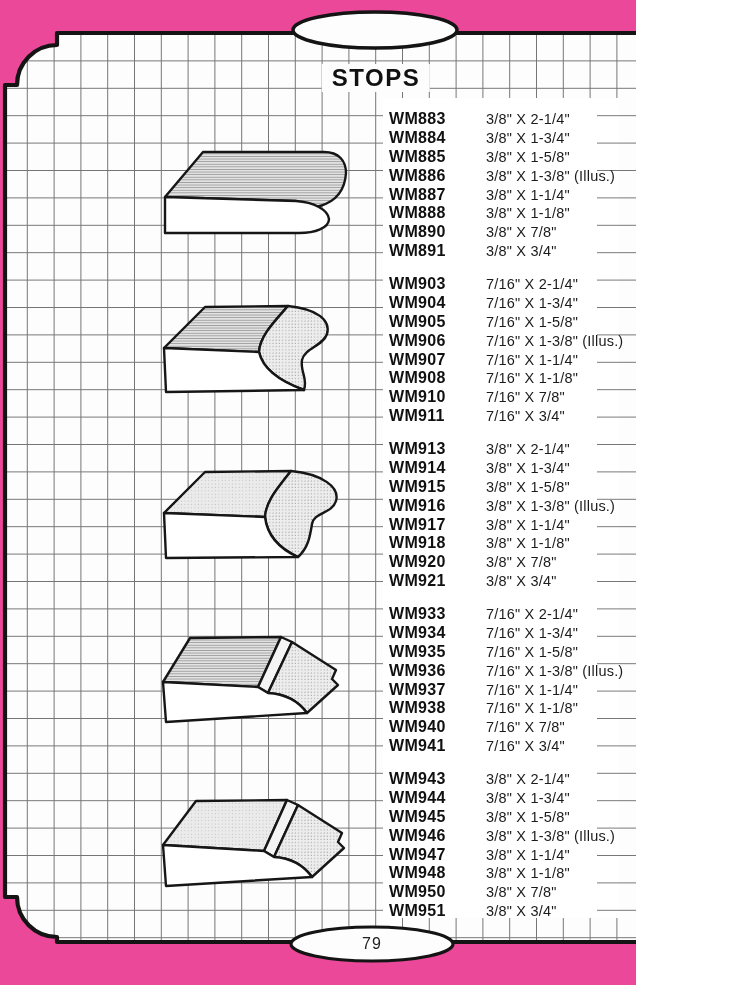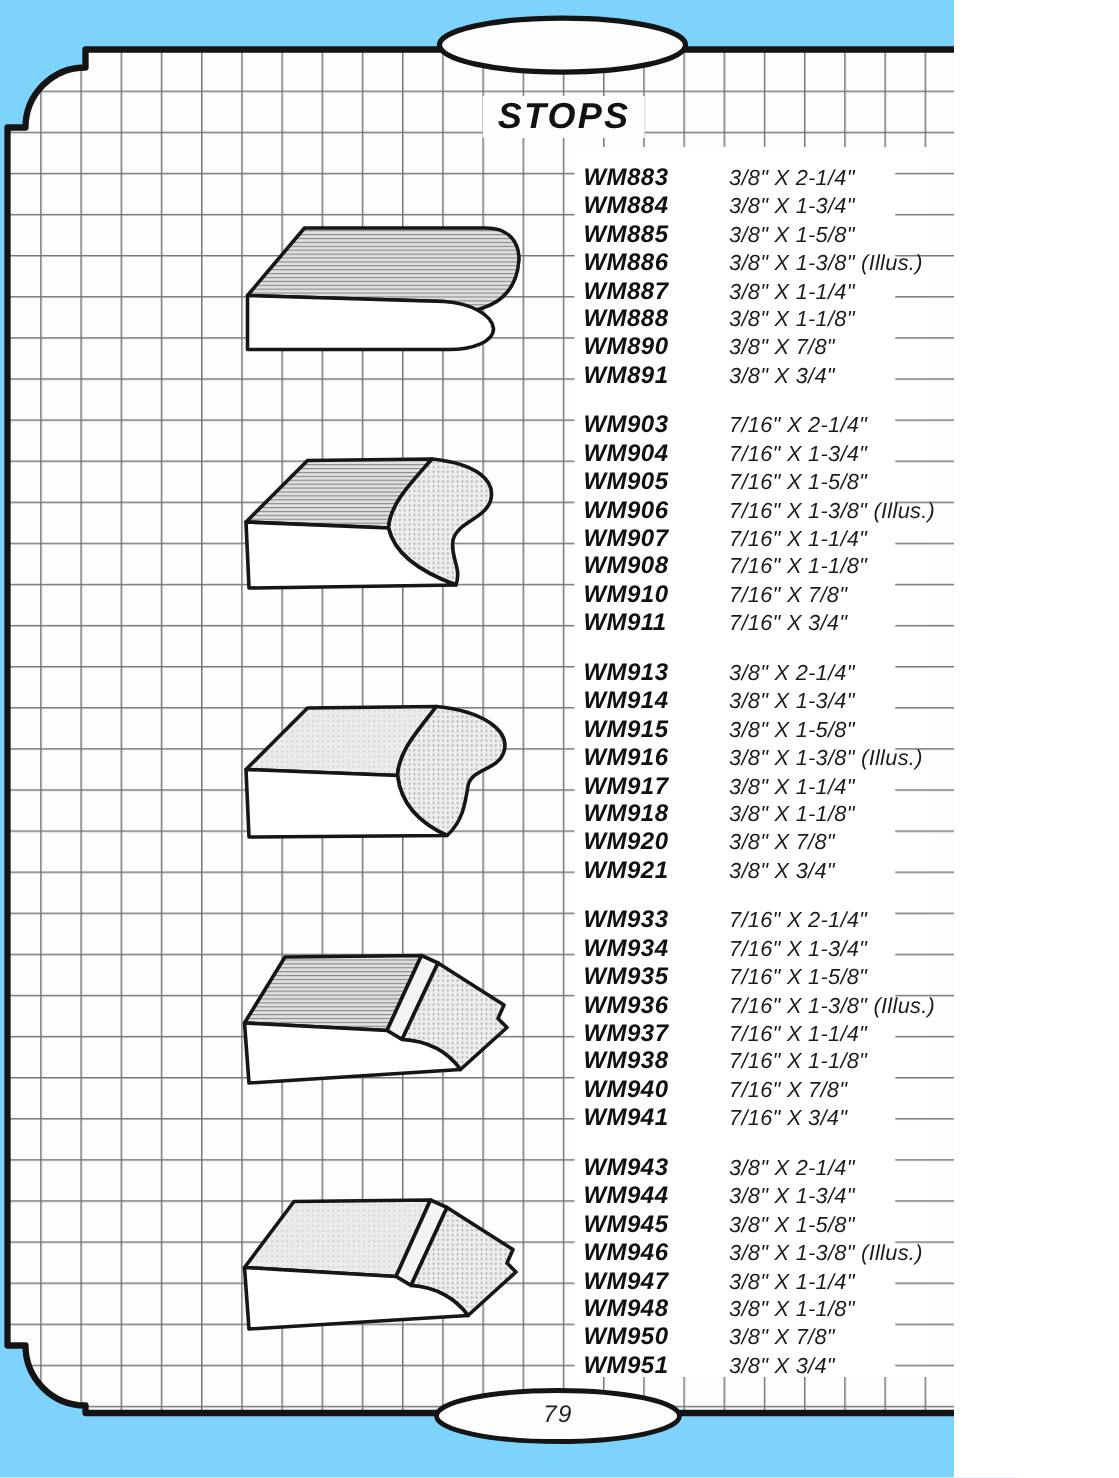--- a/index.html
+++ b/index.html
@@ -1,22 +1,21 @@
 <!DOCTYPE html>
 <html><head>
 <meta charset="utf-8">
 <style>
   html,body{margin:0;padding:0;background:#ffffff;}
   .page{
     position:relative;
     width:636px;height:985px;
-    background:#7dd3fc;
+    background:#ec4899;
     font-family:"Liberation Sans", sans-serif;
     overflow:hidden;
-    font-style:italic;
   }
   .page svg.bg{position:absolute;left:0;top:0;}
   .title{
     position:absolute;left:376px;top:64px;
     transform:translateX(-50%);
     background:#fdfdfd;
     padding:0 10px;
     font-size:24px;font-weight:bold;letter-spacing:1.5px;
     color:#111;white-space:nowrap;
   }

